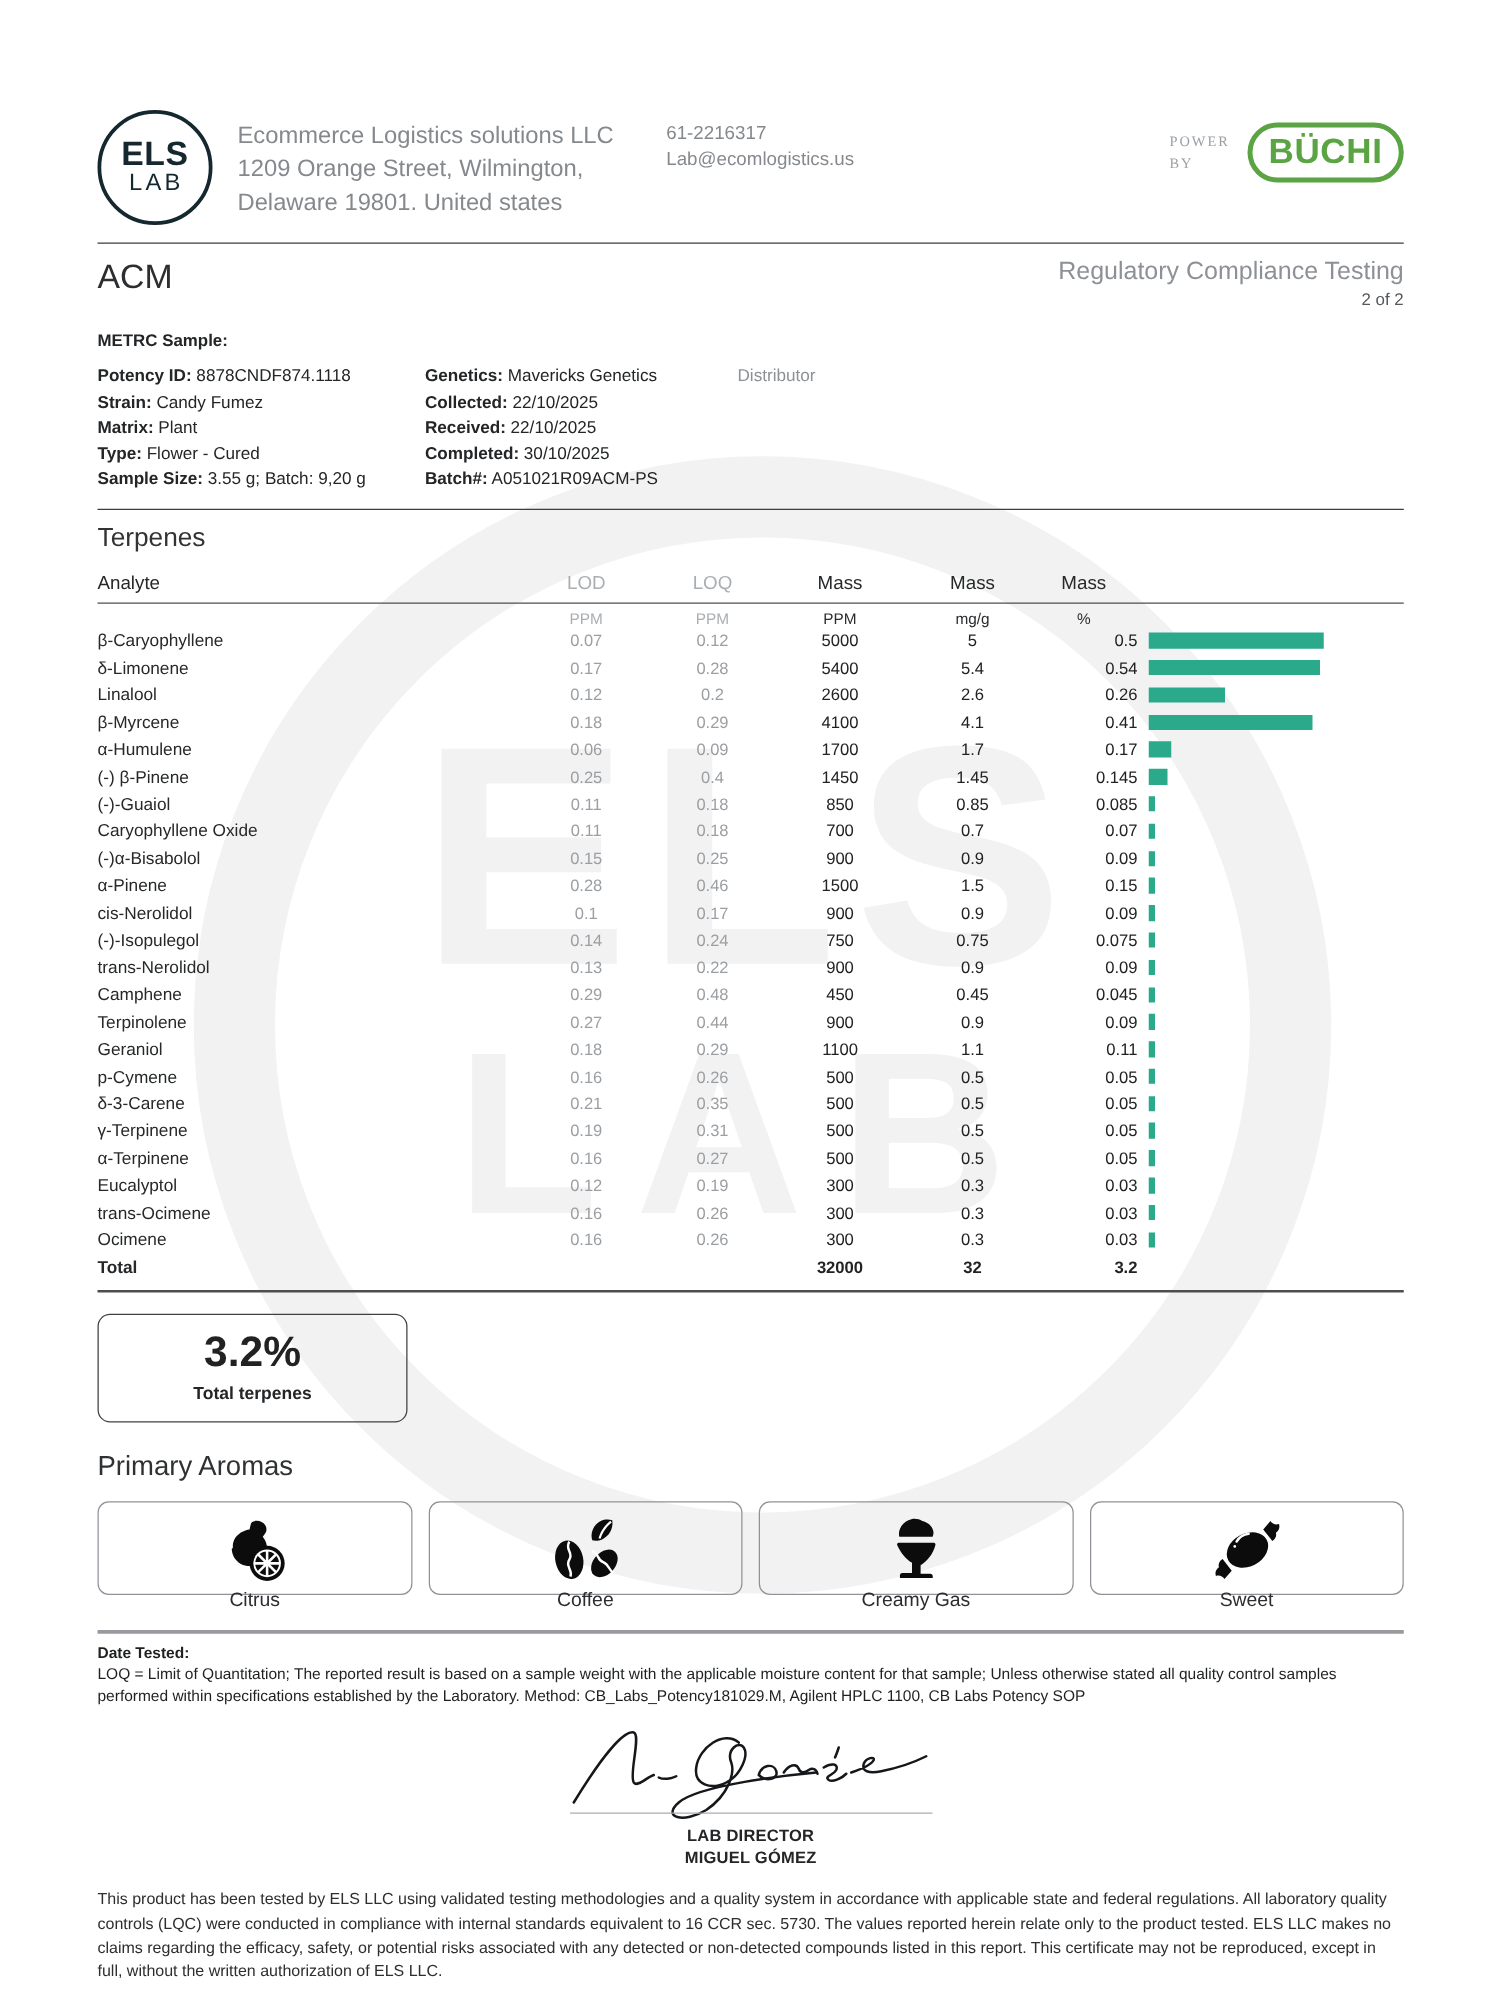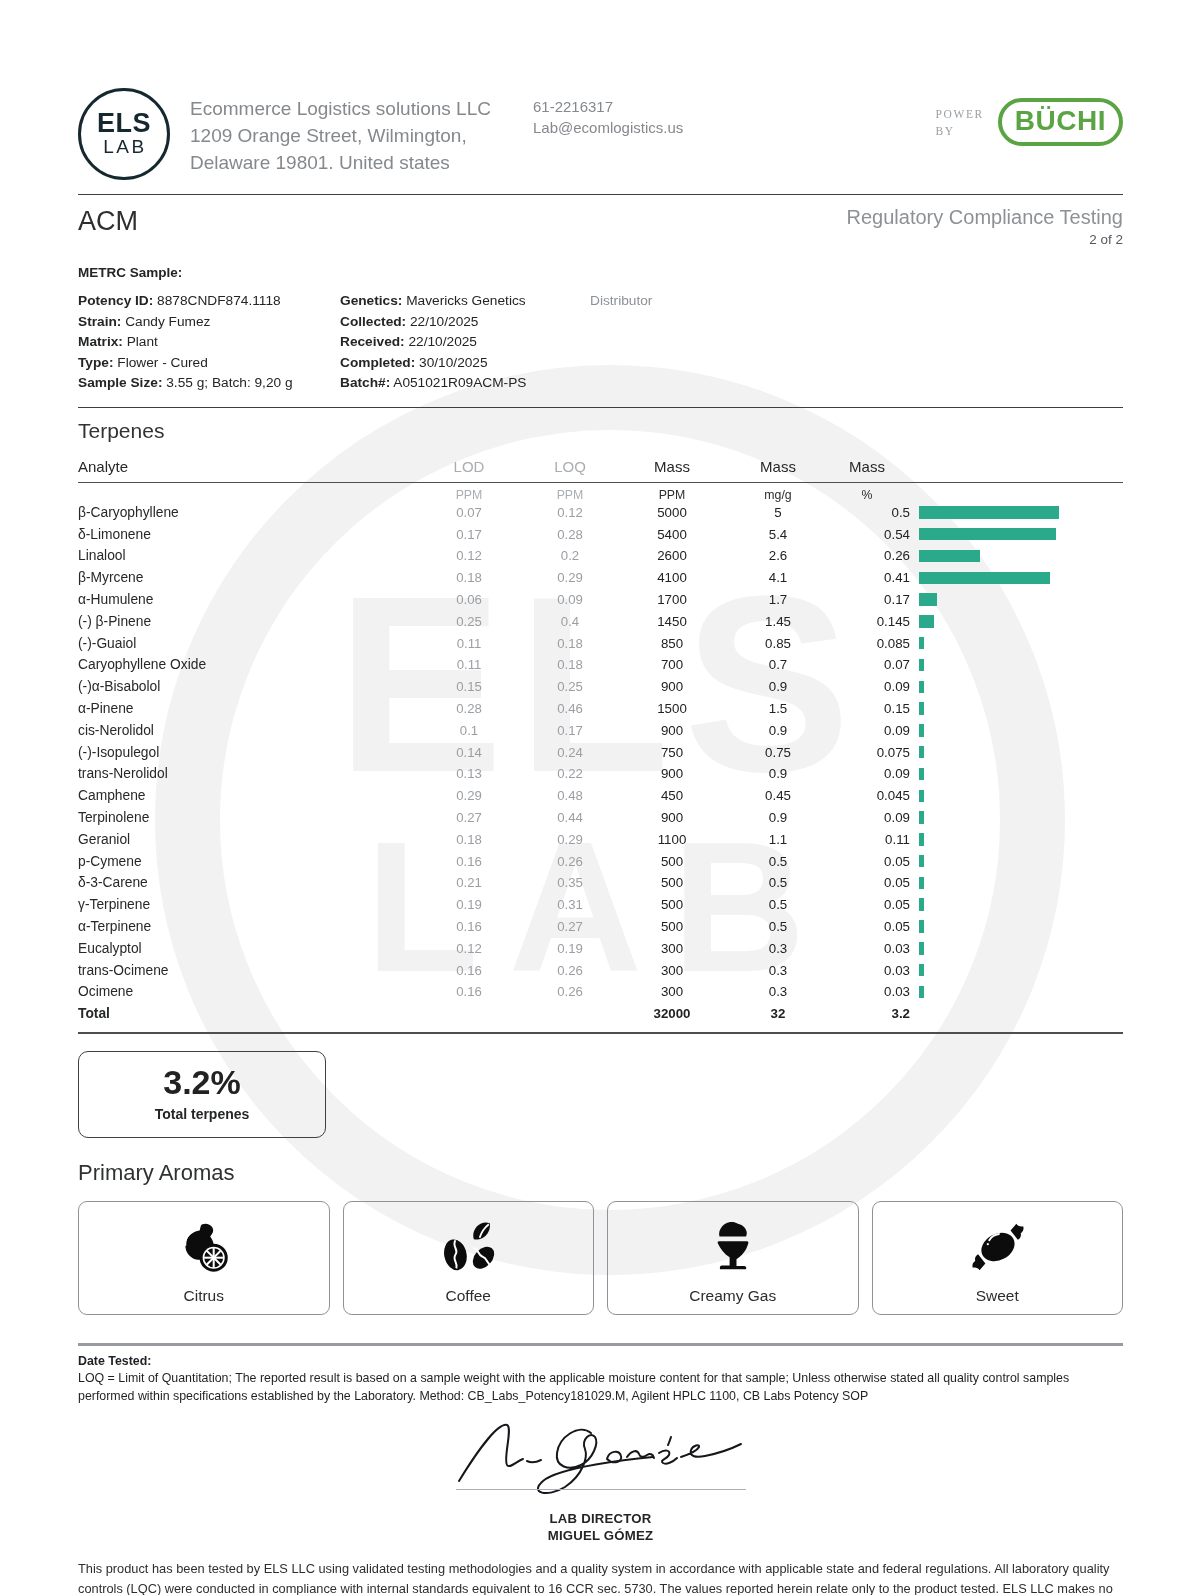--- a/index.html
+++ b/index.html
@@ -74,35 +74,35 @@
   .total-line{border:none;border-top:2px solid #4c4e50;margin-top:7px;}
 
   
   .summary-box{margin-top:17px;width:248px;border:1.6px solid #3e4042;border-radius:10px;text-align:center;padding:11px 0 15px;}
   .summary-value{font-size:34px;font-weight:700;color:#222;}
   .summary-label{font-size:14px;font-weight:700;margin-top:4px;}
 
   
   .aromas-h{font-size:22px;font-weight:400;color:#2f3133;margin-top:22px;}
   .cards{display:grid;grid-template-columns:repeat(4,1fr);gap:13px;margin-top:15px;}
-  .card{height:114px;border:1.3px solid #8f9398;border-radius:9px;display:flex;flex-direction:column;align-items:center;background:transparent;}
+  .card{height:75px;border:1.3px solid #8f9398;border-radius:9px;display:flex;flex-direction:column;align-items:center;background:transparent;}
   .card .icon-slot{flex:1;display:flex;align-items:center;justify-content:center;padding-top:8px;}
   .card .icon-slot svg{width:66px;height:62px;}
   .card-label{font-size:15.5px;color:#2b2d2f;margin-bottom:9px;}
 
   .divider{border:none;border-top:3px solid #979b9f;margin-top:28px;}
 
   .disc{margin-top:7px;font-size:12.4px;line-height:1.42;color:#1e2022;}
   .disc b{font-weight:700;}
 
   
   .sig-wrap{margin-top:10px;display:flex;flex-direction:column;align-items:center;}
   .sig-svg{width:330px;height:86px;margin-left:10px;}
   .sig-line{width:290px;border-top:1.2px solid #a9afb4;margin-top:-12px;}
-  .sig-role{font-size:13.2px;font-weight:700;margin-top:21px;letter-spacing:.2px;}
+  .sig-role{font-size:13.2px;font-weight:700;margin-top:10px;letter-spacing:.2px;}
   .sig-name{font-size:13.2px;font-weight:700;margin-top:2px;letter-spacing:.2px;}
 
   .footer-text{margin-top:16px;font-size:12.8px;line-height:1.5;color:#2c2e30;}
 </style>
 </head>
 <body>
 
 <div class="page">
   <div class="watermark">
     <div class="wm-ring"></div>

